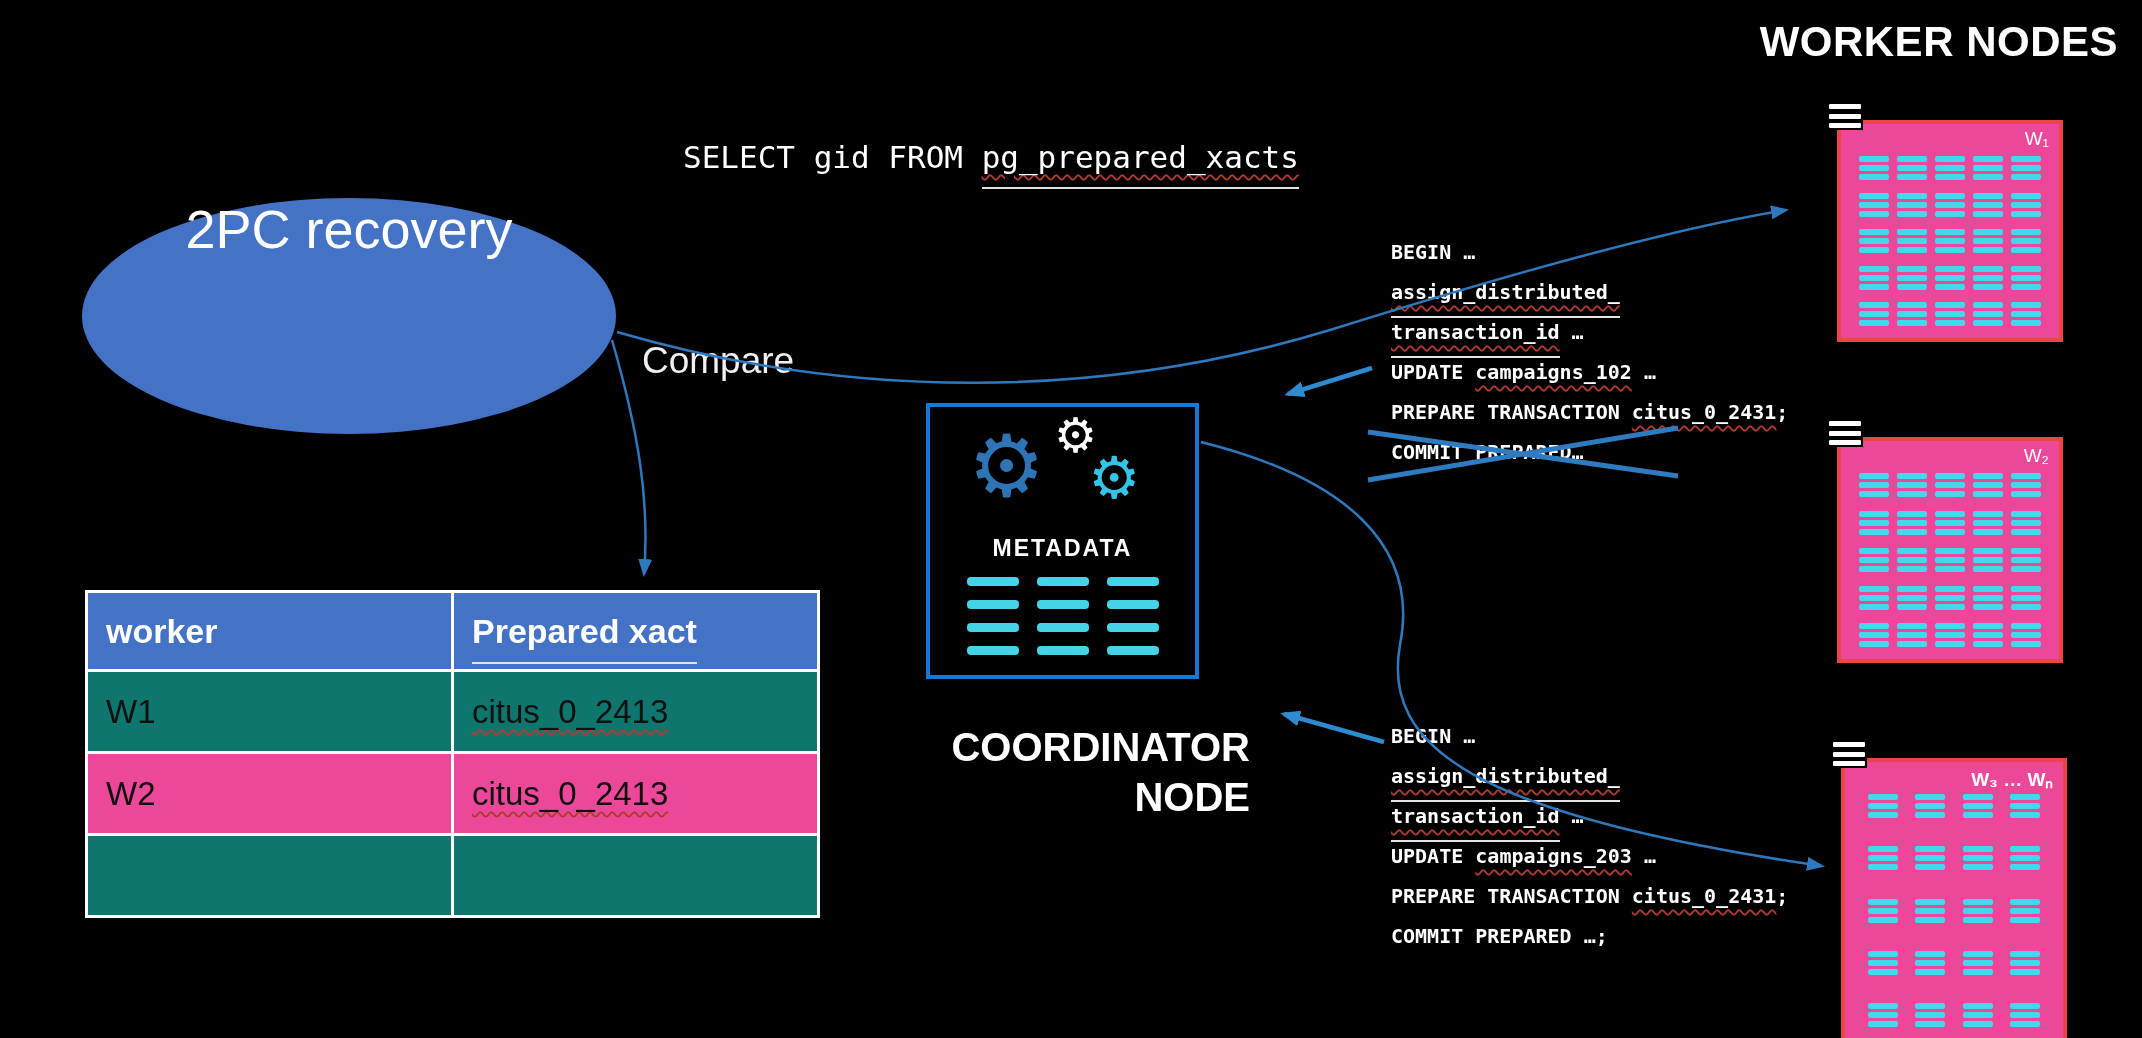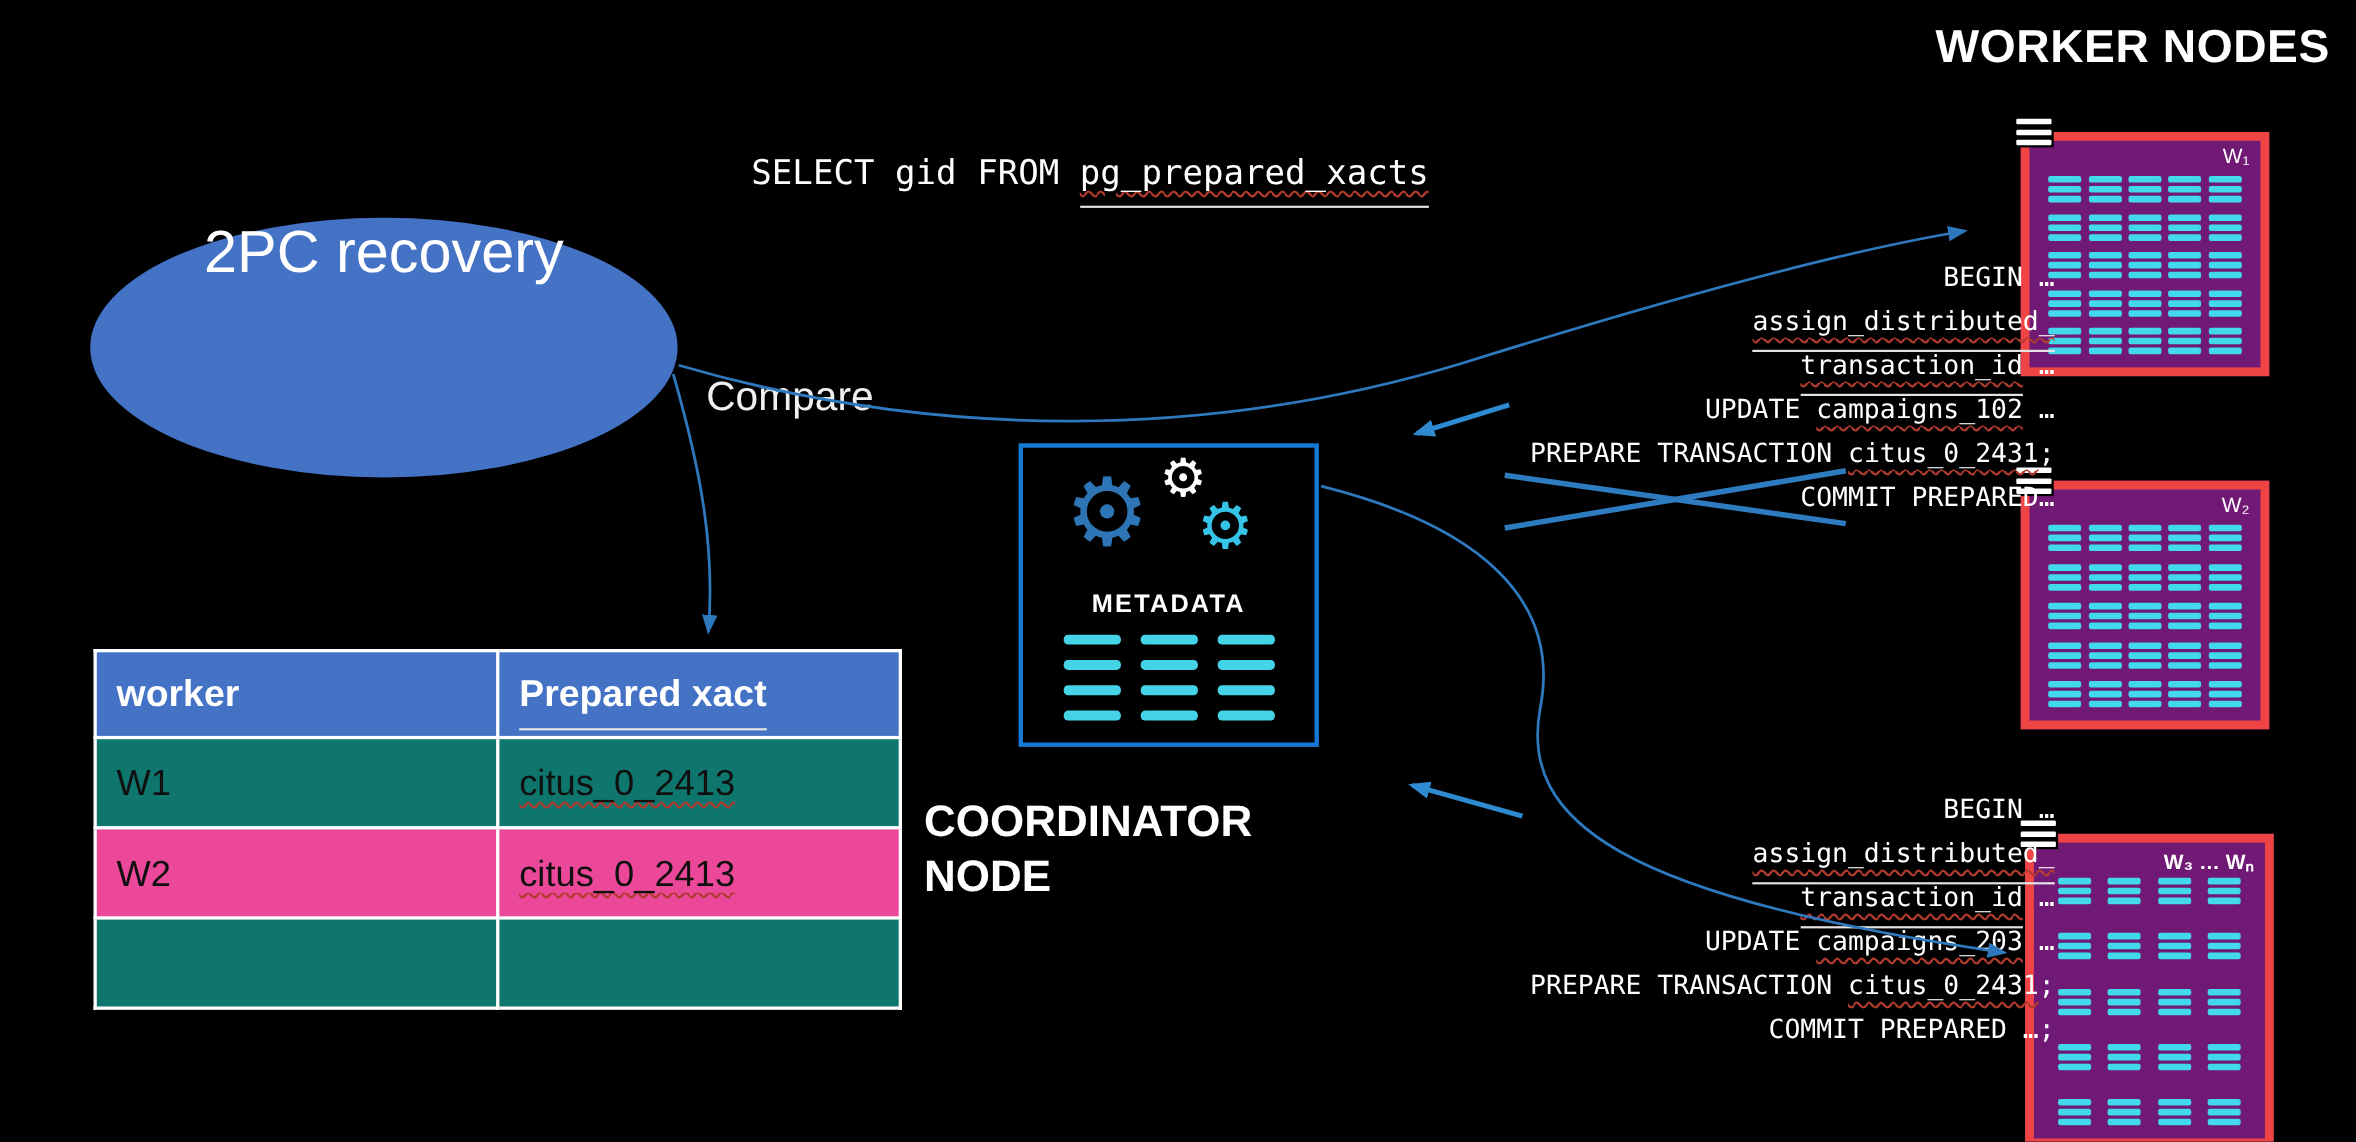--- a/index.html
+++ b/index.html
@@ -6,21 +6,21 @@
   .canvas{position:relative;width:2142px;height:1038px;background:#000;overflow:hidden;
           font-family:"Liberation Sans",sans-serif;color:#fff;}
 
   
   .worker-nodes-title{position:absolute;top:18px;right:24px;font-size:42px;font-weight:bold;letter-spacing:.5px;}
   .compare-label{position:absolute;left:642px;top:340px;font-size:37px;color:#f0f0f0;}
 
   
   .code{position:absolute;font-family:"DejaVu Sans Mono",monospace;color:#fff;white-space:pre;}
   .sql-block{left:683px;top:134px;font-size:31px;line-height:46px;}
-  .tx-block{font-size:24px;font-weight:normal;line-height:40px;text-align:right;}
+  .tx-block{font-size:20px;font-weight:bold;line-height:40px;}
   .tx-1{left:1391px;top:232px;}
   .tx-2{left:1391px;top:716px;}
   .misspell{text-decoration-line:underline;text-decoration-style:wavy;text-decoration-color:#b03a2e;
             text-decoration-thickness:2px;text-underline-offset:6px;}
   .uline{border-bottom:2px solid #e4e4e4;padding-bottom:12px;}
 
   
   .ellipse{position:absolute;left:82px;top:198px;width:534px;height:236px;border-radius:50%;
            background:#4472C4;display:flex;align-items:flex-start;justify-content:center;}
   .ellipse-label{font-size:54px;color:#fff;}
@@ -29,35 +29,35 @@
   .coord-box{position:absolute;left:926px;top:403px;width:273px;height:276px;border:4px solid #1779D6;box-sizing:border-box;}
   .gear{position:absolute;font-family:"DejaVu Sans",sans-serif;line-height:1;}
   .gear-blue{color:#2E75B6;font-size:86px;left:38px;top:16px;}
   .gear-white{color:#ffffff;font-size:48px;left:124px;top:4px;}
   .gear-cyan{color:#35C4E8;font-size:58px;left:158px;top:42px;}
   .metadata-label{position:absolute;top:128px;left:0;width:100%;text-align:center;
                   font-size:23px;font-weight:bold;letter-spacing:2px;}
   .meta-bars{position:absolute;top:170px;left:50%;transform:translateX(-50%);
              display:grid;grid-template-columns:repeat(3,52px);gap:14px 18px;}
   .meta-bar{width:52px;height:9px;background:#45D3E8;border-radius:4px;}
-  .coord-title{position:absolute;left:840px;top:722px;width:382px;text-align:left;
+  .coord-title{position:absolute;left:868px;top:722px;width:382px;text-align:right;
                font-size:40px;font-weight:bold;line-height:50px;}
 
   
   .xact-table{position:absolute;left:85px;top:590px;border-collapse:collapse;}
   .xact-table th,.xact-table td{border:3px solid #fff;box-sizing:border-box;}
   .xact-table th{background:#4472C4;color:#fff;font-size:34px;font-weight:bold;text-align:left;
                  padding:0 0 0 18px;height:79px;width:366px;}
   .xact-table td{font-size:33px;color:#101010;padding:0 0 0 18px;height:82px;width:366px;
                  font-family:"Liberation Sans",sans-serif;}
   tr.row-dark td{background:#0f766e;}
   tr.row-light td{background:#ec4899;}
 
   
-  .wbox{position:absolute;width:226px;border:8px solid #ef4444;box-sizing:border-box;background:#701a75;}
+  .wbox{position:absolute;width:226px;border:4px solid #ef4444;box-sizing:border-box;background:#ec4899;}
   .wbox-1{left:1837px;top:120px;height:222px;}
   .wbox-2{left:1837px;top:437px;height:226px;}
   .wbox-3{left:1841px;top:758px;height:285px;font-weight:bold;}
   .wbox-label{position:absolute;top:4px;right:10px;font-size:19px;color:#fff;}
   .stack-icon{position:absolute;left:-14px;top:-22px;width:36px;height:28px;background:#000;
               display:flex;flex-direction:column;justify-content:space-between;padding:2px;box-sizing:border-box;}
   .stack-icon span{height:5px;background:#fff;border-radius:1px;}
   .db-grid{position:absolute;left:14px;right:14px;top:32px;bottom:12px;display:grid;
            justify-items:center;align-content:space-between;}
   .db-icon{width:30px;height:24px;display:flex;flex-direction:column;justify-content:space-between;}

